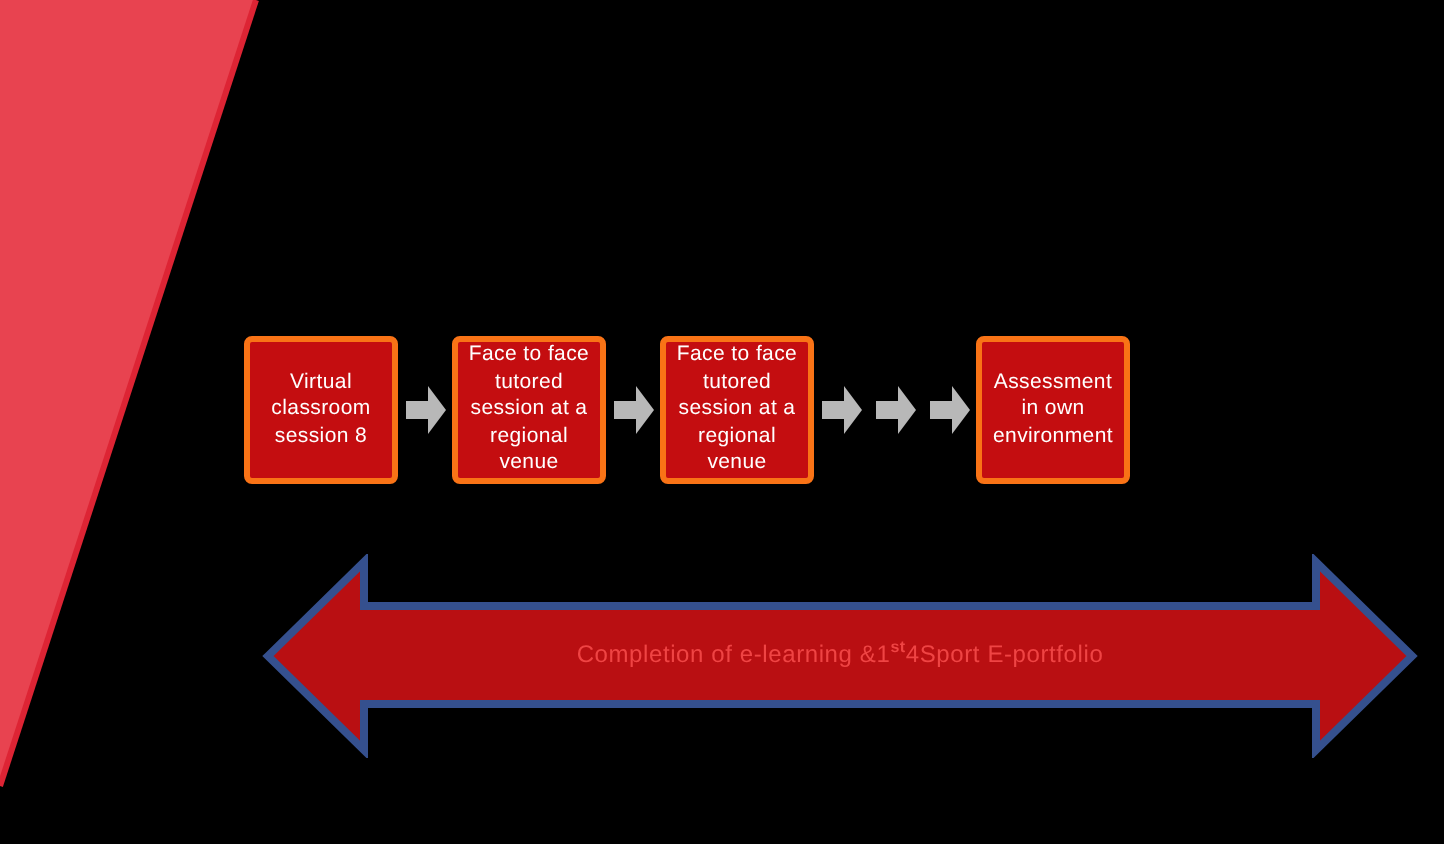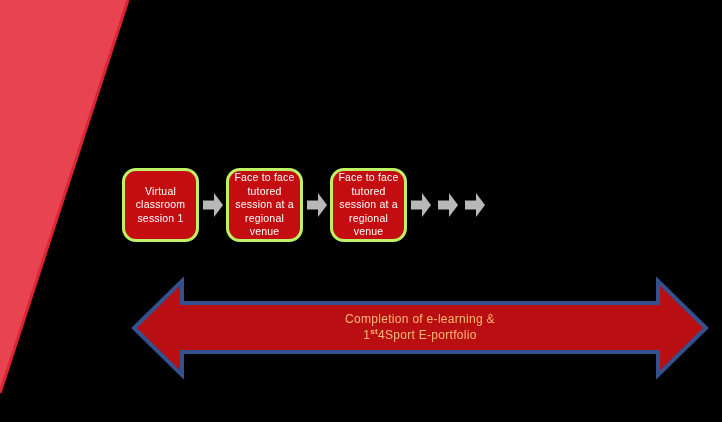--- a/index.html
+++ b/index.html
@@ -28,22 +28,22 @@
     height: 74px;
     display: flex;
     align-items: stretch;
   }
   .flow-box {
     box-sizing: border-box;
     width: 77px;
     min-width: 77px;
     height: 74px;
     background: #c40d10;
-    border: 3px solid #bef264;
-    border-radius: 14px;
+    border: 3px solid #f97316;
+    border-radius: 4px;
     color: #ffffff;
     font-size: 10.5px;
     line-height: 1.28;
     letter-spacing: 0.2px;
     display: flex;
     align-items: center;
     justify-content: center;
     text-align: center;
     padding: 2px 3px;
   }
@@ -61,24 +61,24 @@
     left: 130px;
     top: 277px;
   }
   .timeline-text {
     position: absolute;
     left: 182px;
     top: 303px;
     width: 476px;
     height: 49px;
     display: flex;
-    flex-direction: column;
+    flex-direction: row;
     align-items: center;
     justify-content: center;
-    color: #fdba74;
+    color: #ef4444;
     font-size: 12px;
     line-height: 1.3;
     letter-spacing: 0.3px;
     text-align: center;
   }
   .timeline-text sup {
     font-size: 8px;
     line-height: 0;
     font-weight: bold;
   }
@@ -88,21 +88,21 @@
 
 <div class="stage">
 
   <svg class="wedge" width="134" height="400" viewBox="0 0 134 400">
     <polygon points="0,0 128,0 0,393" fill="#e84350"></polygon>
     <line x1="128" y1="0" x2="0" y2="393" stroke-width="3" stroke="#dd2434"></line>
   </svg>
 
   <div class="flow-row">
 
-    <div class="flow-box">Virtual classroom session 1</div>
+    <div class="flow-box">Virtual classroom session 8</div>
 
     <div class="flow-connector">
       <svg width="20" height="26" viewBox="0 0 20 26">
         <polygon points="0,8.5 11,8.5 11,1 20,13 11,25 11,17.5 0,17.5" fill="#b8b8b8"></polygon>
       </svg>
     </div>
 
     <div class="flow-box">Face to face tutored session at a regional venue</div>
 
     <div class="flow-connector">
@@ -126,20 +126,21 @@
       </svg>
     </div>
 
 
     <div class="flow-connector">
       <svg width="20" height="26" viewBox="0 0 20 26">
         <polygon points="0,8.5 11,8.5 11,1 20,13 11,25 11,17.5 0,17.5" fill="#b8b8b8"></polygon>
       </svg>
     </div>
 
+    <div class="flow-box">Assessment in own environment</div>
 
   </div>
 
   <svg class="timeline-arrow-svg" width="580" height="102" viewBox="0 0 580 102">
     <polygon points="4,51 52,4 52,26 528,26 528,4 576,51 528,98 528,75 52,75 52,98" stroke-width="4" fill="#b90f12"></polygon>
     <polygon points="4,51 52,4 52,26 528,26 528,4 576,51 528,98 528,75 52,75 52,98" fill="none" stroke-width="4" stroke="#35508e"></polygon>
   </svg>
 
   <div class="timeline-text">
     <div>Completion of e-learning &amp;</div>

